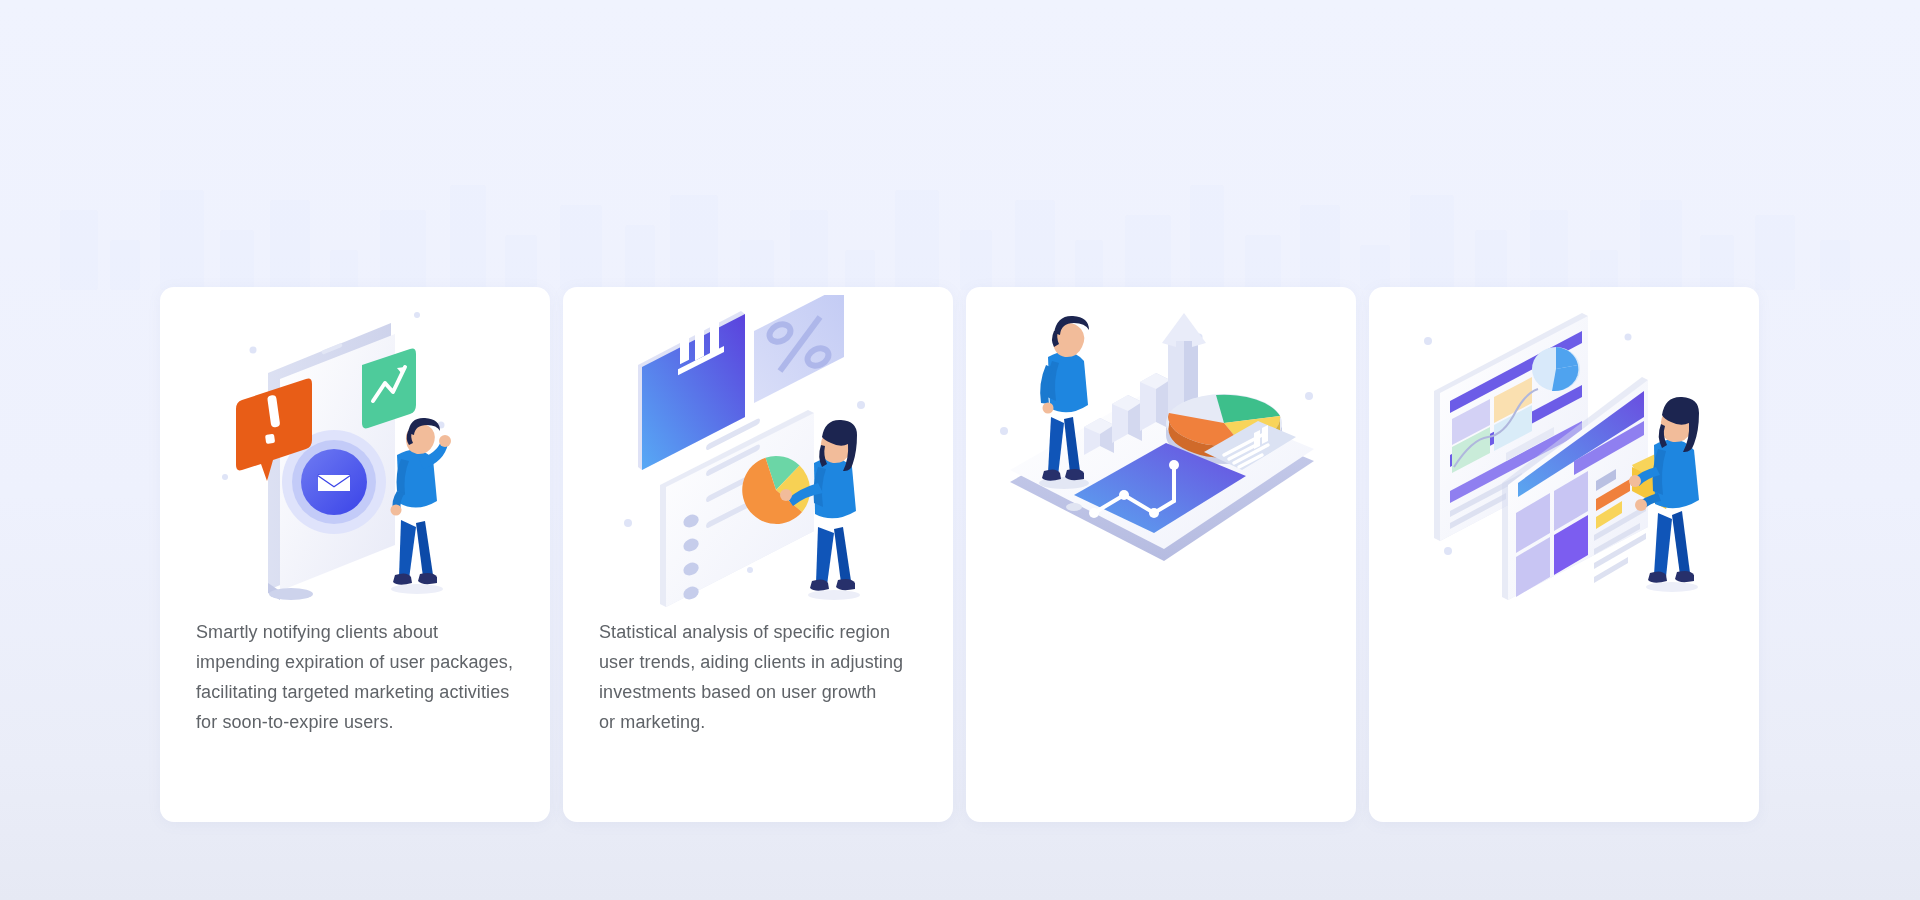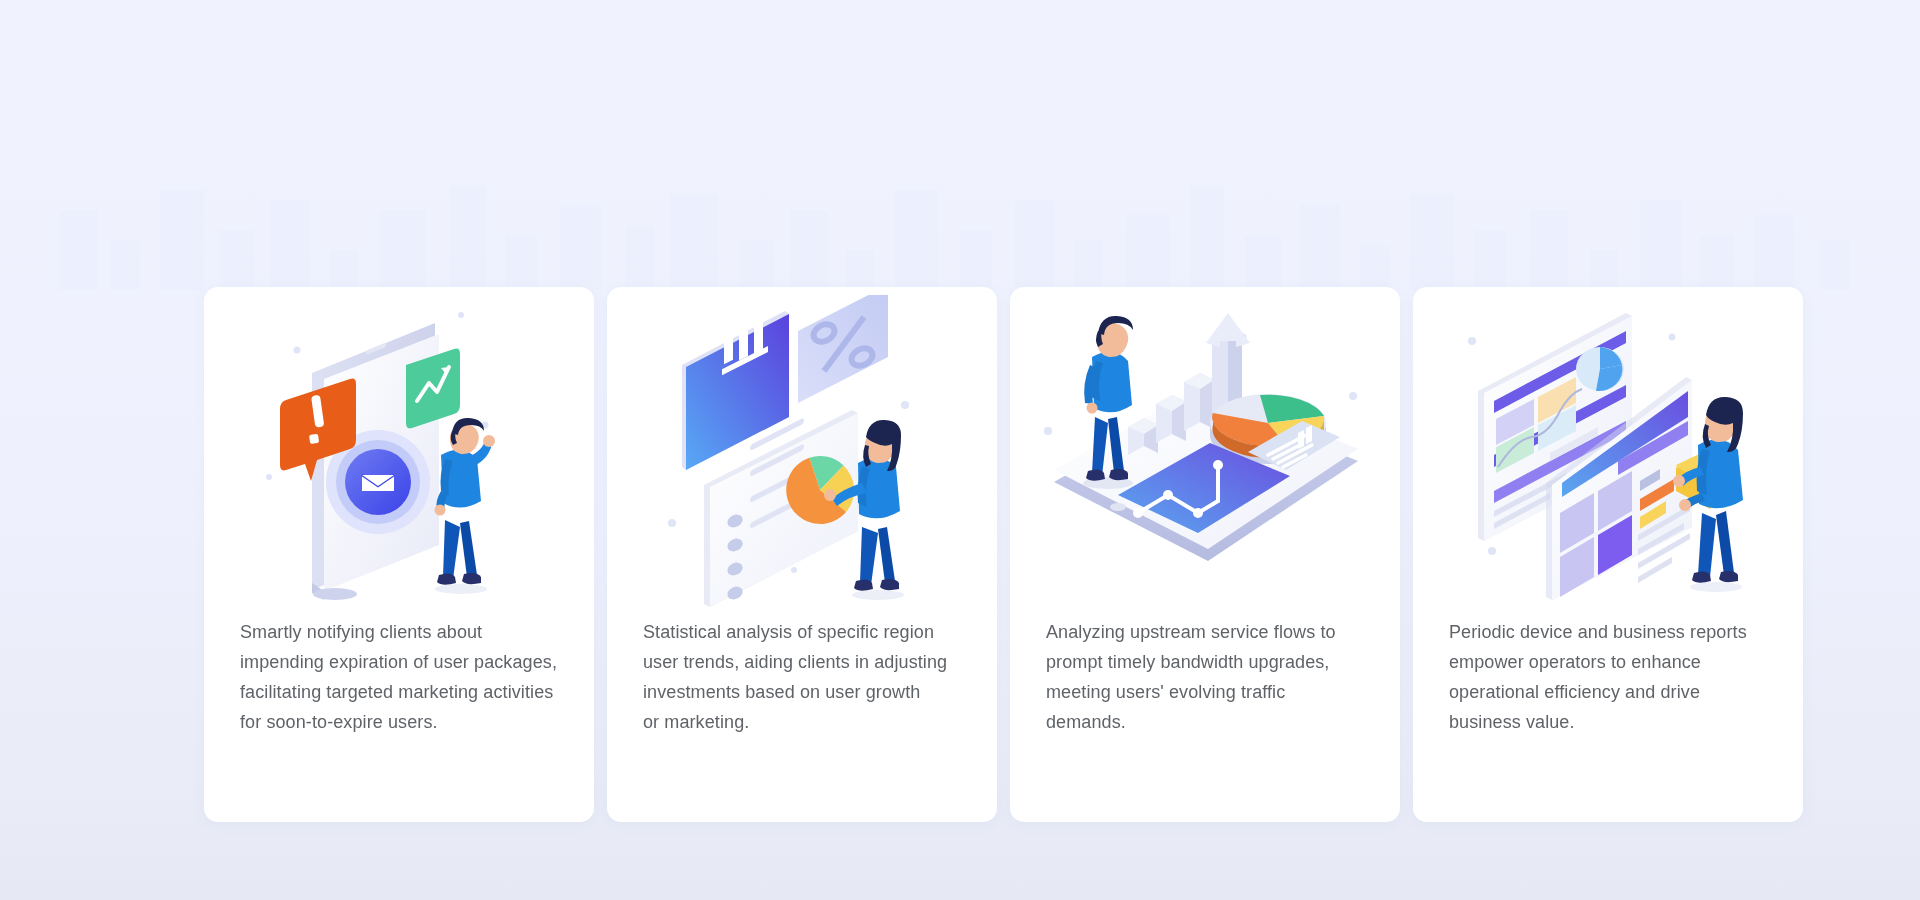--- a/index.html
+++ b/index.html
@@ -23,21 +23,20 @@
     pointer-events: none;
   }
   #cards-row {
     position: absolute;
     left: 160px;
     top: 287px;
     width: 1602px;
     height: 535px;
     display: flex;
     gap: 13px;
-    margin-left: 44px;
   }
   .feature-card {
     width: 390px;
     height: 535px;
     background: #ffffff;
     border-radius: 14px;
     box-shadow: 0 2px 14px rgba(120,130,180,0.07);
     display: flex;
     flex-direction: column;
     align-items: center;
@@ -376,23 +375,20 @@
           <path d="M52 62 q22 -12 36 4 l4 44 q-20 13 -38 3 Z" fill="#1e86e0"></path>
           <path d="M56 66 q-7 16 -5 36 l9 4 q-3 -22 3 -38 Z" fill="#1a79cf"></path>
           <path d="M50 70 q-8 18 -5 38 l8 1 q-3 -20 4 -36 Z" fill="#1a79cf"></path>
           <circle cx="52" cy="113" r="5.5" fill="#f2bc9a"></circle>
           <path d="M62 32 q13 -9 23 2 q6 8 1 18 q-5 11 -17 10 q-11 -2 -12 -15 q-1 -9 5 -15 Z" fill="#f2bc9a"></path>
           <path d="M58 38 q3 -18 19 -17 q16 1 16 14 q-4 -7 -15 -7 q-13 0 -14 12 Z" fill="#1c2550"></path>
           <path d="M58 36 q-4 9 0 16 l5 -3 q-3 -7 -1 -13 Z" fill="#1c2550"></path>
         </g>
       </svg>
     </div>
-    <div class="card-text">Analyzing upstream service flows to
-prompt timely bandwidth upgrades,
-meeting users' evolving traffic demands.</div>
   </div>
 
   <div class="feature-card card-4">
     <div class="card-illustration">
       <svg width="300" height="320" viewBox="0 0 300 320" aria-hidden="true">
         <defs>
           <linearGradient id="c4-panelbg" x1="0" y1="0" x2="1" y2="1">
             <stop offset="0" stop-color="#ffffff"></stop>
               <stop offset="1" stop-color="#eef0fa"></stop>
           </linearGradient>
@@ -481,19 +477,15 @@
           <circle cx="221" cy="186" r="6" fill="#f2bc9a"></circle>
           <path d="M244 198 q-14 4 -20 10 l5 7 q7 -7 18 -9 Z" fill="#1a79cf"></path>
           <circle cx="227" cy="210" r="6" fill="#f2bc9a"></circle>
 
           <path d="M252 116 q14 -9 24 2 q6 9 1 19 q-5 11 -18 10 q-11 -2 -12 -15 q-1 -10 5 -16 Z" fill="#f2bc9a"></path>
           <path d="M248 120 q3 -19 20 -18 q17 1 17 16 q0 18 -5 31 q-3 9 -11 8 q7 -13 6 -29 q-8 4 -18 -1 q-7 -3 -9 -7 Z" fill="#1c2550"></path>
           <path d="M247 129 q-5 13 1 24 l5 -3 q-5 -10 -2 -19 Z" fill="#1c2550"></path>
         </g>
       </svg>
     </div>
-    <div class="card-text">Periodic device and business reports
-empower operators to enhance
-operational efficiency and drive
-business value.</div>
   </div>
 
 </div>
 
 </body></html>

